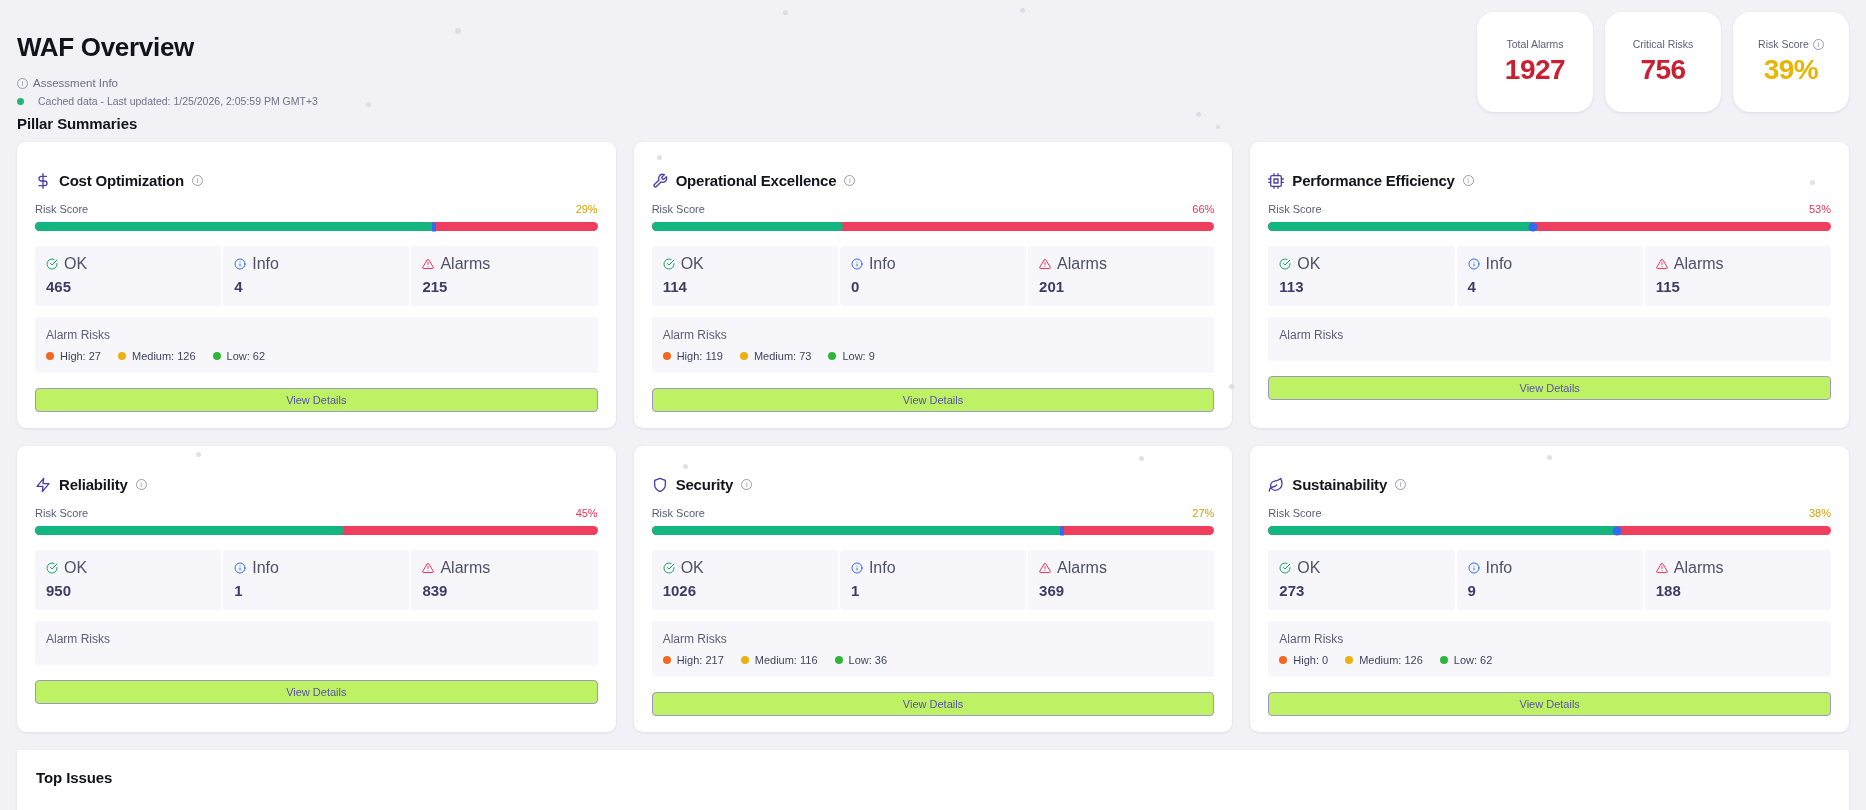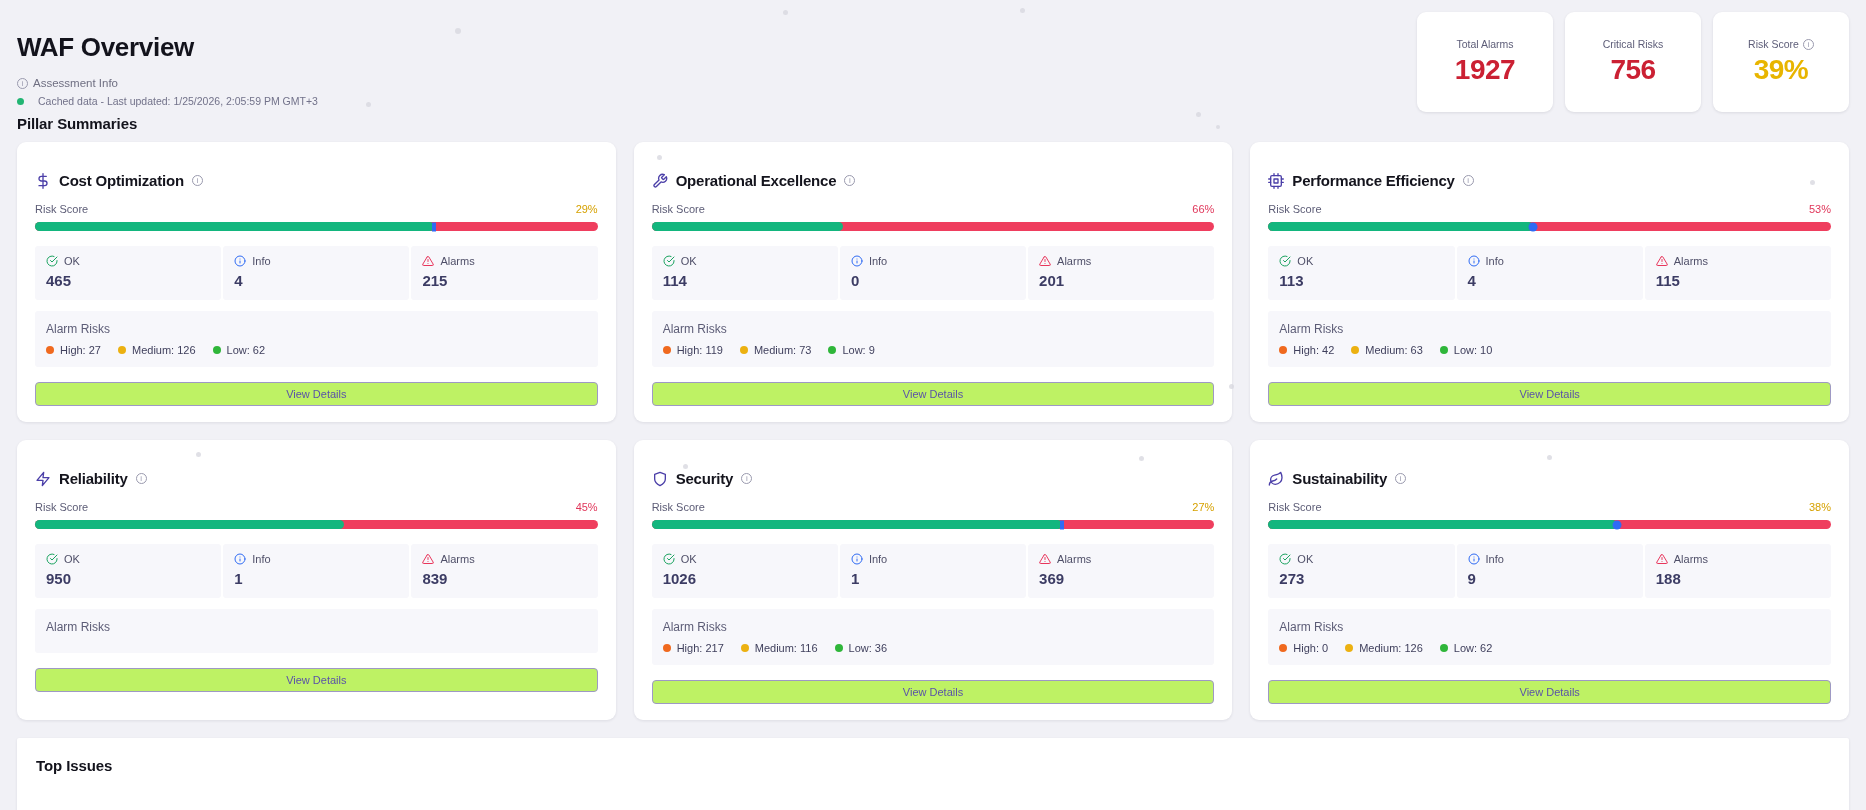--- a/index.html
+++ b/index.html
@@ -33,22 +33,22 @@
   .dot-green { width: 7px; height: 7px; border-radius: 50%; background: #22b573; display: inline-block; }
   .i-circle {
     width: 11px; height: 11px; border-radius: 50%;
     border: 1px solid #9a9aae; color: #9a9aae;
     font-size: 8px; line-height: 9px; text-align: center;
     display: inline-block; font-style: normal;
   }
 
   .stat-cards { position: absolute; right: 0; top: 12px; display: flex; gap: 12px; }
   .stat-card {
-    width: 136px; height: 100px; background: #fff;
-    border-radius: 9px; box-shadow: 0 1px 3px rgba(20,20,40,.10);
+    width: 116px; height: 100px; background: #fff;
+    border-radius: 17px; box-shadow: 0 1px 3px rgba(20,20,40,.10);
     display: flex; flex-direction: column; align-items: center; justify-content: center; gap: 4px;
   }
   .stat-label {
     font-size: 10.5px; color: #5d5d78; font-weight: 500;
     display: flex; align-items: center; gap: 4px;
   }
   .stat-value { font-size: 28px; font-weight: bold; letter-spacing: -.5px; }
   .v-red { color: #cb2033; }
   .v-amber { color: #e8b500; }
 
@@ -81,21 +81,21 @@
   .bar-marker {
     position: absolute; top: 50%; width: 4px; height: 9px;
     background: #2f6bf4; transform: translate(-50%,-50%);
   }
   .bar-marker.dot { width: 9px; height: 9px; border-radius: 50%; }
 
   .stat-strip { display: grid; grid-template-columns: repeat(3, 1fr); gap: 2px; margin-top: 15px; }
   .mini {
     background: #f7f7fb; padding: 9px 11px 11px 11px; border-radius: 3px;
   }
-  .mini-head { display: flex; align-items: center; gap: 6px; font-size: 11px; color: #4f4f68; }
+  .mini-head { display: flex; align-items: center; gap: 6px; font-size: 16px; color: #4f4f68; }
   .mini-val { font-size: 15px; font-weight: bold; color: #3c3c64; margin-top: 5px; }
   .mini-ico { width: 12px; height: 12px; }
   .mini-ico svg { display: block; width: 12px; height: 12px; }
 
   .alarm-risks { background: #f7f7fb; border-radius: 3px; padding: 11px; margin-top: 11px; }
   .alarm-risks-title { font-size: 12px; color: #5c5c76; margin-bottom: 8px; }
   .alarm-legend { display: flex; gap: 17px; }
   .legend-item { display: flex; align-items: center; gap: 6px; font-size: 11px; color: #3f3f5c; }
   .lg-dot { width: 8px; height: 8px; border-radius: 50%; }
   .lg-high { background: #f0691e; }
@@ -396,34 +396,20 @@
                   <line x1="12" y1="17" x2="12.01" y2="17"></line>
                 </svg>
               </span>
               <span>Alarms</span>
             </div>
             <div class="mini-val">115</div>
           </div>
         </div>
         <div class="alarm-risks">
           <div class="alarm-risks-title">Alarm Risks</div>
-          <div class="alarm-legend">
-            <span class="legend-item">
-              <span class="lg-dot lg-high"></span>
-              <span>High: 42</span>
-            </span>
-            <span class="legend-item">
-              <span class="lg-dot lg-med"></span>
-              <span>Medium: 63</span>
-            </span>
-            <span class="legend-item">
-              <span class="lg-dot lg-low"></span>
-              <span>Low: 10</span>
-            </span>
-          </div>
         </div>
         <button class="view-details">View Details</button>
       </div>
       <div class="pillar-card">
         <div class="pillar-head">
           <span class="pillar-icon">
             <svg viewBox="0 0 24 24" fill="none" stroke="currentColor" stroke-width="2" stroke-linecap="round" stroke-linejoin="round">
               <polyline points="13 2 3 14 12 14 11 22 21 10 12 10 13 2"></polyline>
             </svg>
           </span>

